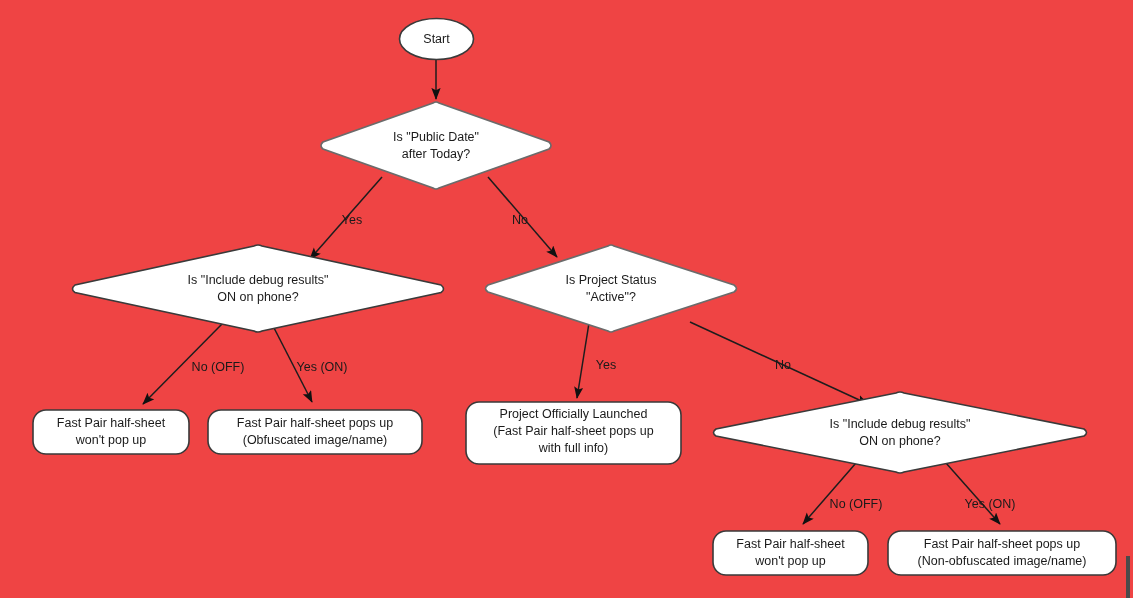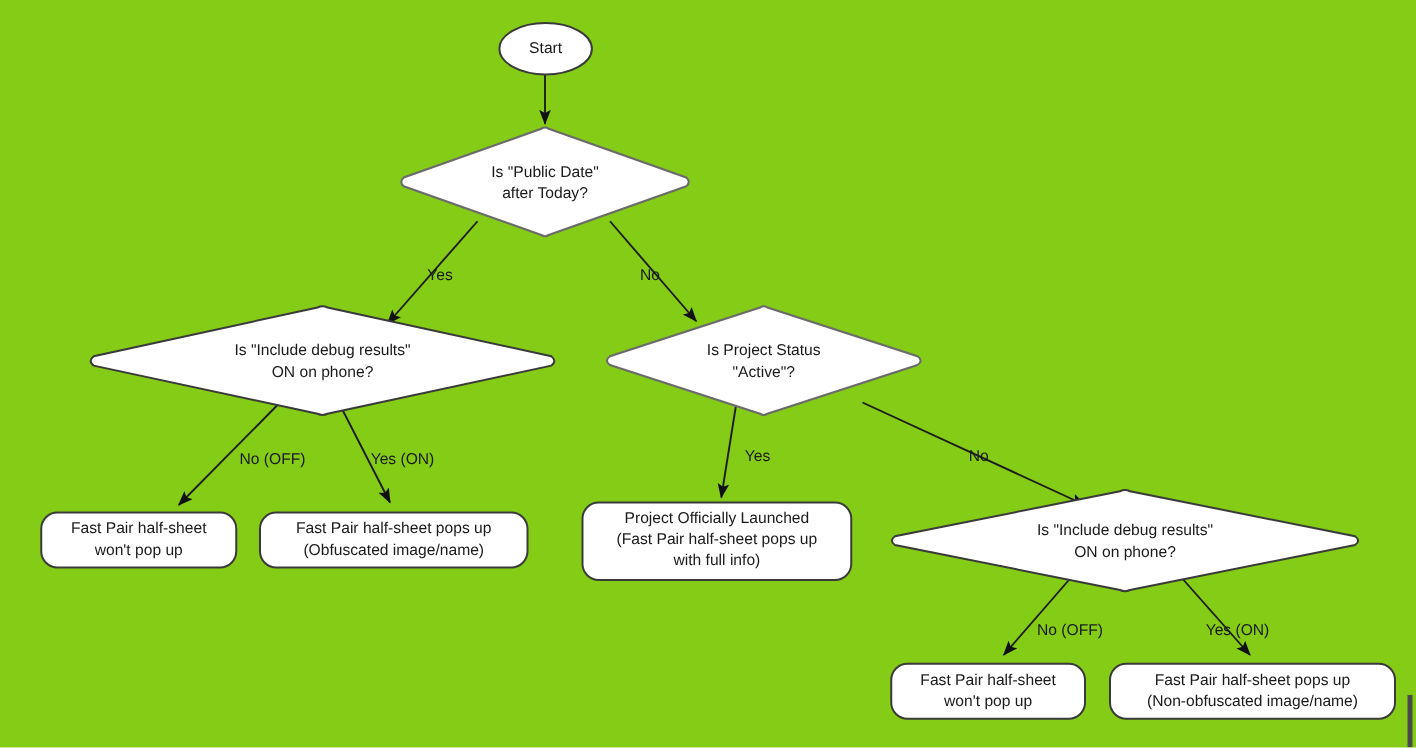--- a/index.html
+++ b/index.html
@@ -4,21 +4,21 @@
 <style>
   html, body {
     margin: 0;
     padding: 0;
     background: #ffffff;
   }
   #canvas {
     position: relative;
     width: 1133px;
     height: 598px;
-    background: #84cc16;
+    background: #ef4444;
     font-family: "Liberation Sans", sans-serif;
     overflow: hidden;
   }
   #flow-svg {
     position: absolute;
     top: 0;
     left: 0;
     width: 1133px;
     height: 598px;
   }

